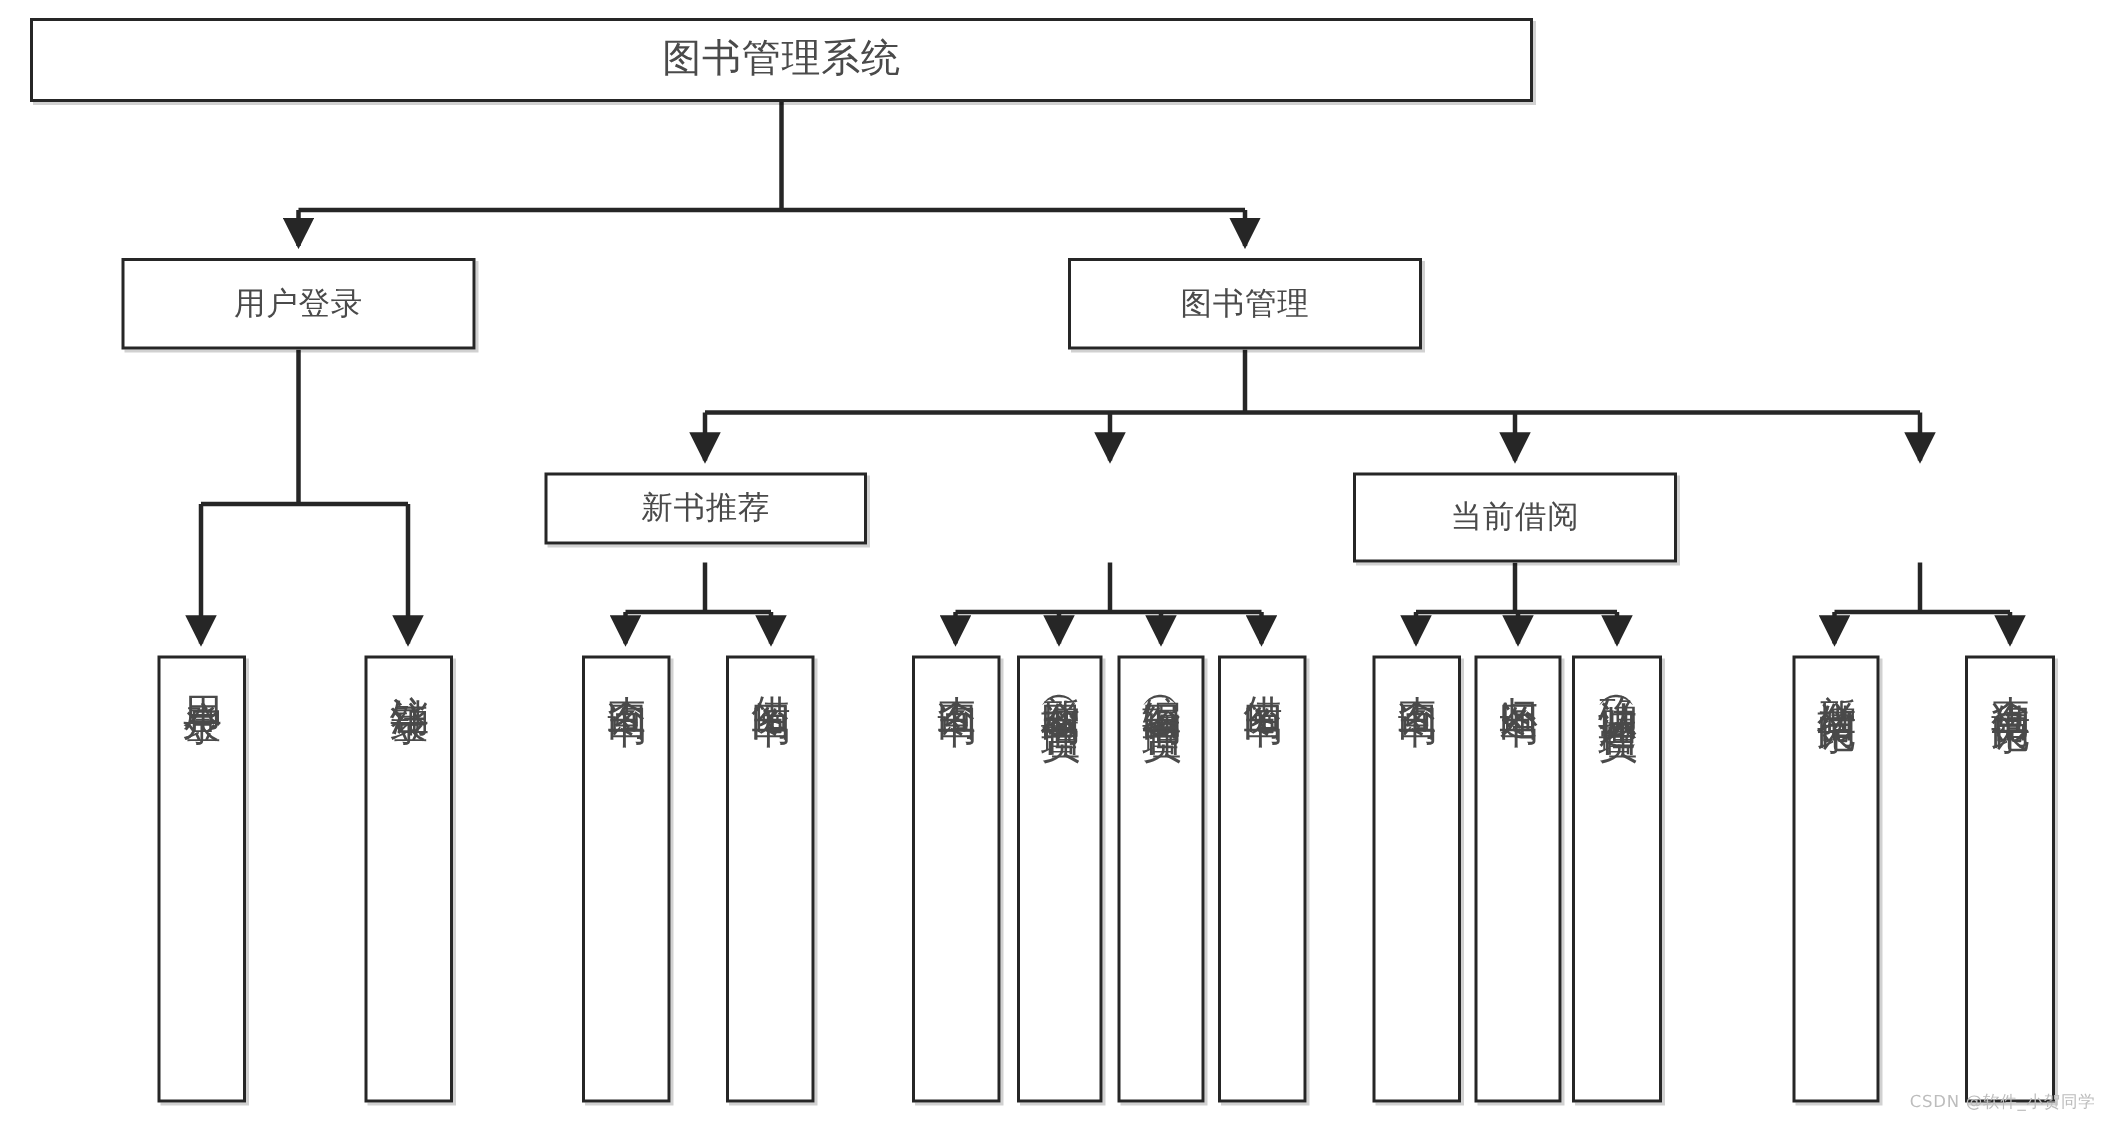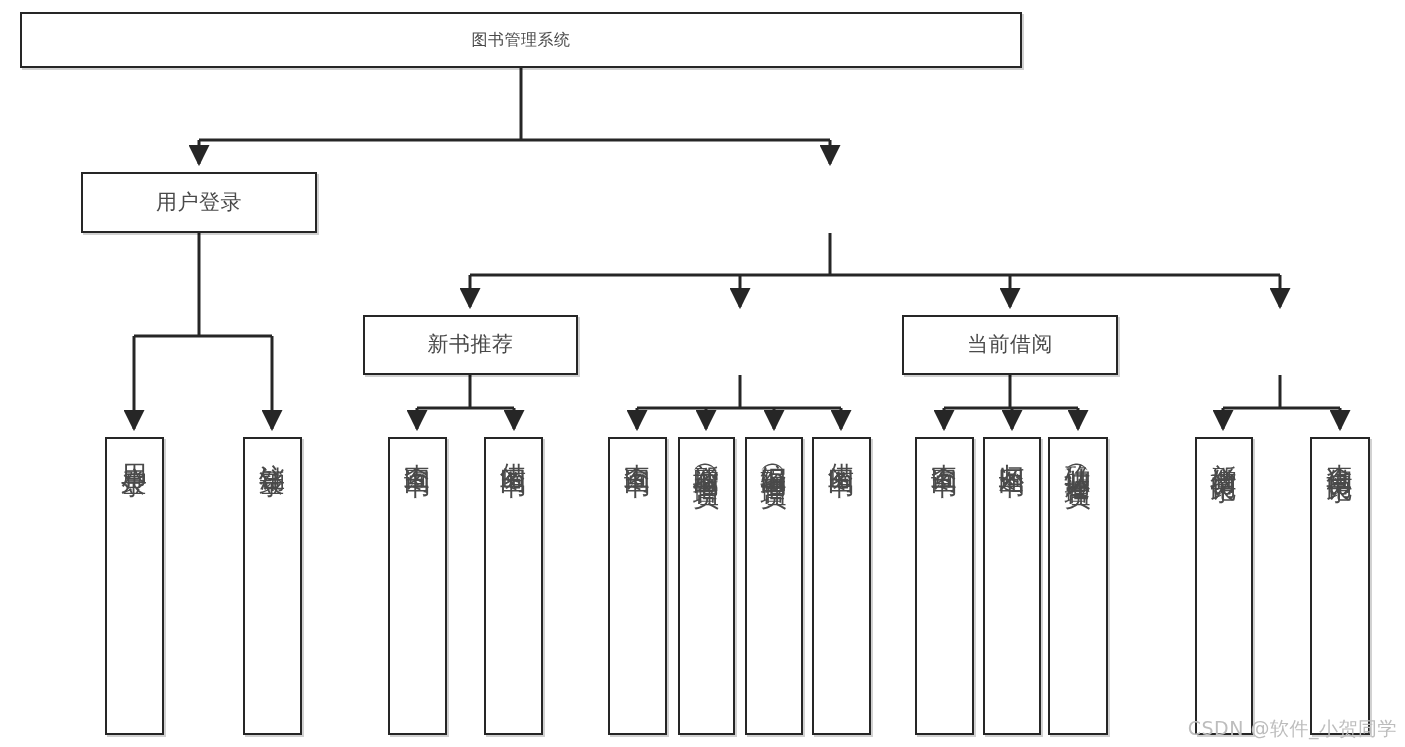--- a/index.html
+++ b/index.html
@@ -38,39 +38,39 @@
     text-align:center;
     line-height:1.12;
     color:#4a4a4a;
     letter-spacing:0.5px;
   }
   
   .node.h .lbl{
     font-size:21px;
     white-space:nowrap;
   }
-  .node.root .lbl{ font-size:16px; }
+  .node.root .lbl{ font-size:26px; }
   
   .node.v{
     align-items:flex-start;
     padding-top:4px;
   }
   .node.v .lbl{
     writing-mode:vertical-rl;
     text-orientation:upright;
     font-size:26px;
     line-height:1.0;
     letter-spacing:3px;
     text-align:center;
   }
   .watermark{
     position:absolute;
     right:8px;
     bottom:5px;
-    font-size:19px;
+    font-size:11px;
     color:#bdbdbd;
     white-space:nowrap;
     z-index:8;
     letter-spacing:0.5px;
   }
 </style>
 </head>
 <body>
 
 <div id="canvas">
@@ -125,22 +125,25 @@
     </g>
   </svg>
 
   <div class="node h root" style="left:20px;top:12px;width:1002px;height:56px;">
     <span class="lbl">图书管理系统</span>
   </div>
 
   <div class="node h" style="left:81px;top:172px;width:236px;height:61px;">
     <span class="lbl">用户登录</span>
   </div>
+  <div class="node h" style="left:712px;top:172px;width:236px;height:61px;">
+    <span class="lbl">图书管理</span>
+  </div>
 
-  <div class="node h" style="left:363px;top:315px;width:215px;height:60px;">
+  <div class="node h" style="left:363px;top:315px;width:215px;height:48px;">
     <span class="lbl">新书推荐</span>
   </div>
   <div class="node h" style="left:902px;top:315px;width:216px;height:60px;align-items:center;">
     <span class="lbl">当前借阅</span>
   </div>
 
   <div class="node v" style="left:105px;top:437px;width:59px;height:298px;">
     <span class="lbl">用户登录</span>
   </div>
   <div class="node v" style="left:243px;top:437px;width:59px;height:298px;">

